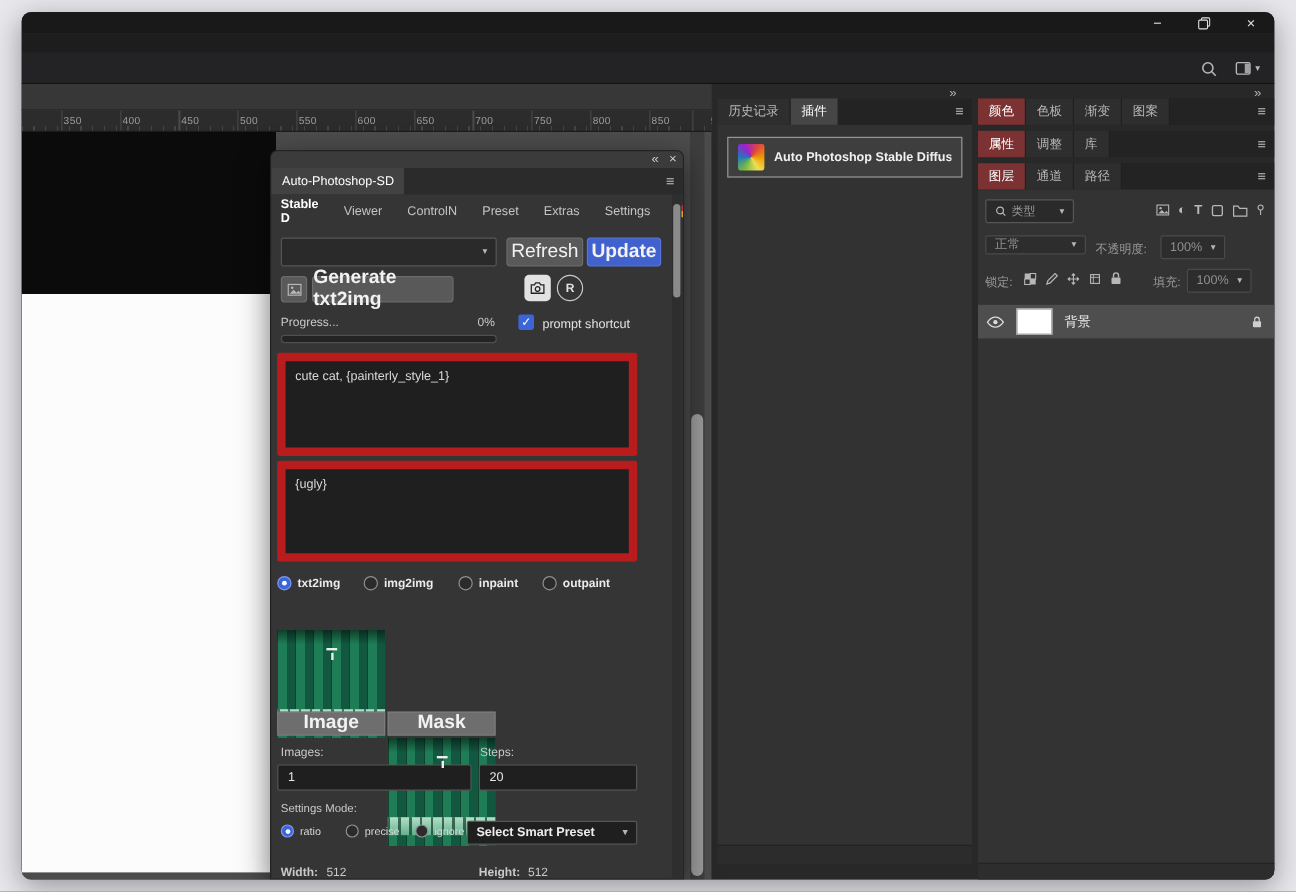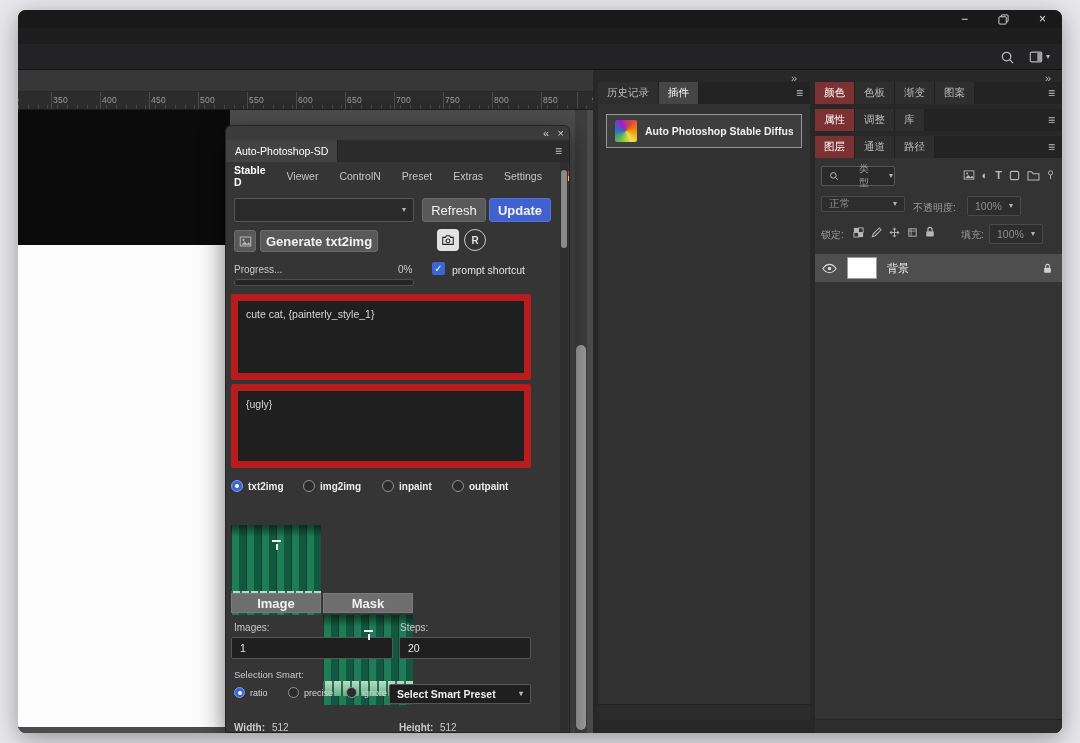--- a/index.html
+++ b/index.html
@@ -18,21 +18,21 @@
 .rlabel{position:absolute;bottom:4px;font-size:8.5px;letter-spacing:.3px;z-index:2}
 .tabbar{position:relative;display:flex;background:#232323;align-items:stretch}
 .tab{padding:0 9px;display:flex;align-items:center;font-size:10.5px;color:#b9b9b9;background:#2e2e2e;border-right:1px solid #202020;white-space:nowrap}
 .tab.on{background:#464646;color:#fff}
 .tab.red{background:#7c3232;color:#fff}
 .menu-ic{position:absolute;right:7px;top:50%;transform:translateY(-50%);color:#c0c0c0;font-size:12px}
 .expand-ic{color:#b5b5b5;font-size:11px;letter-spacing:-1px}
 .plugin-item{display:flex;align-items:center;gap:8px;background:#3e3e3e;border:1px solid #969696;padding:0 8px}
 .plugin-logo{width:22px;height:22px;border-radius:2px;flex:none;background:conic-gradient(from 30deg,#d44,#e90,#ed5,#7b4,#27b,#92c,#d44)}
 .plugin-name{font-size:10.5px;font-weight:bold;color:#f0f0f0;white-space:nowrap;overflow:hidden}
-.btn{display:flex;align-items:center;justify-content:center;background:#595959;color:#f2f2f2;border:1px solid #6b6b6b;border-radius:3px;font-size:13px}
+.btn{display:flex;align-items:center;justify-content:center;background:#595959;color:#f2f2f2;border:1px solid #6b6b6b;border-radius:3px;font-size:16px}
 .btn.primary{background:#4161ce;border-color:#5573da;font-weight:bold}
 .btn.bold{font-weight:bold}
 .select{background:#2a2a2a;border:1px solid #565656;border-radius:2px;display:flex;align-items:center;justify-content:space-between;padding:0 7px;color:#dcdcdc;font-size:10.5px}
 .select.dim{color:#8f8f8f;border-color:#4a4a4a;background:#2d2d2d}
 .chev{font-size:8px;color:#b5b5b5;line-height:1}
 .textbox{background:#1f1f1f;border:7px solid #b91c1c;color:#d8d8d8;font-size:10.5px;padding:6px 8px;line-height:1.35;border-radius:2px}
 .input{background:#1f1f1f;border:1px solid #565656;color:#e6e6e6;font-size:10.5px;display:flex;align-items:center;padding:0 8px;border-radius:2px}
 .radio{width:12px;height:12px;border-radius:50%;border:1px solid #909090;background:#2b2b2b;flex:none}
 .radio.on{background:#3b66d8;border-color:#7e9af0;position:relative}
 .radio.on::after{content:"";position:absolute;left:3px;top:3px;width:4px;height:4px;border-radius:50%;background:#fff}
@@ -150,21 +150,21 @@
       </div>
       <div class="tabbar" style="height:22px;margin-top:5px">
         <div class="tab red">图层</div>
         <div class="tab">通道</div>
         <div class="tab">路径</div>
         <span class="menu-ic">≡</span>
       </div>
 
       <div class="abs" style="left:0;top:76px;width:247px;height:575px;background:#333">
 
-        <div class="abs select" style="left:6px;top:8px;width:74px;height:20px;gap:20px;justify-content:flex-start">
+        <div class="abs select" style="left:6px;top:8px;width:74px;height:20px;gap:4px;justify-content:flex-start">
           <span class="icon">
             <svg width="10" height="10" viewBox="0 0 16 16">
                   <circle cx="7" cy="7" r="4.5" fill="none" stroke="currentColor" stroke-width="1.6"></circle>
                   <line x1="10.5" y1="10.5" x2="14" y2="14" stroke="currentColor" stroke-width="1.6"></line>
                 </svg>
           </span>
           <span style="color:#9a9a9a;font-size:10px">类型</span>
           <span class="chev" style="margin-left:auto">▾</span>
         </div>
         <div class="abs" style="right:8px;top:11px;display:flex;gap:7px;align-items:center">
@@ -350,21 +350,21 @@
       <i class="mark" style="left:45px;top:19px;width:2px;height:6px"></i>
     </div>
     <div class="abs btn bold" style="left:5px;top:467px;width:90px;height:20px;background:#6e6e6e;border-color:#7b7b7b;border-radius:0">Image</div>
     <div class="abs btn bold" style="left:97px;top:467px;width:90px;height:20px;background:#6e6e6e;border-color:#7b7b7b;border-radius:0">Mask</div>
 
     <span class="abs lbl" style="left:8px;top:496px">Images:</span>
     <span class="abs lbl" style="left:174px;top:496px">Steps:</span>
     <div class="abs input" style="left:5px;top:511px;width:162px;height:22px">1</div>
     <div class="abs input" style="left:173px;top:511px;width:132px;height:22px">20</div>
 
-    <span class="abs lbl" style="left:8px;top:543px;font-size:9.5px">Selection Smart:</span>
+    <span class="abs lbl" style="left:8px;top:543px;font-size:9.5px">Settings Mode:</span>
     <div class="rgroup" style="left:8px;top:561px">
       <span class="radio on" style="width:11px;height:11px"></span>
       <span class="rlbl sm">ratio</span>
     </div>
     <div class="rgroup" style="left:62px;top:561px">
       <span class="radio" style="width:11px;height:11px"></span>
       <span class="rlbl sm">precise</span>
     </div>
     <div class="rgroup" style="left:120px;top:561px">
       <span class="radio" style="width:11px;height:11px"></span>

